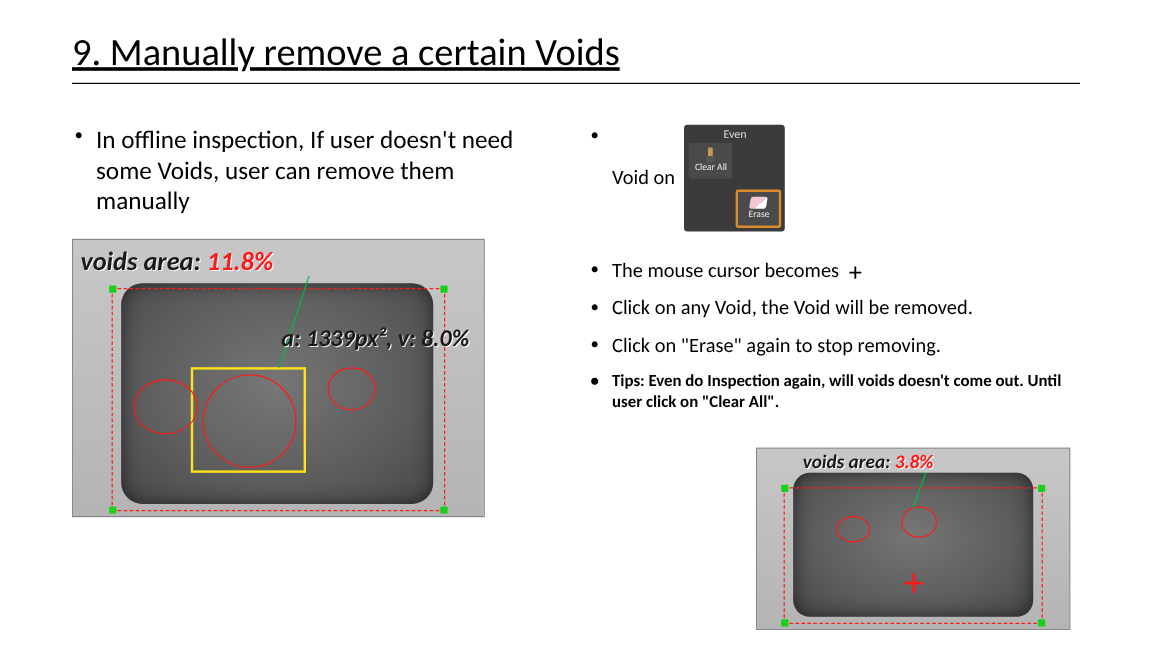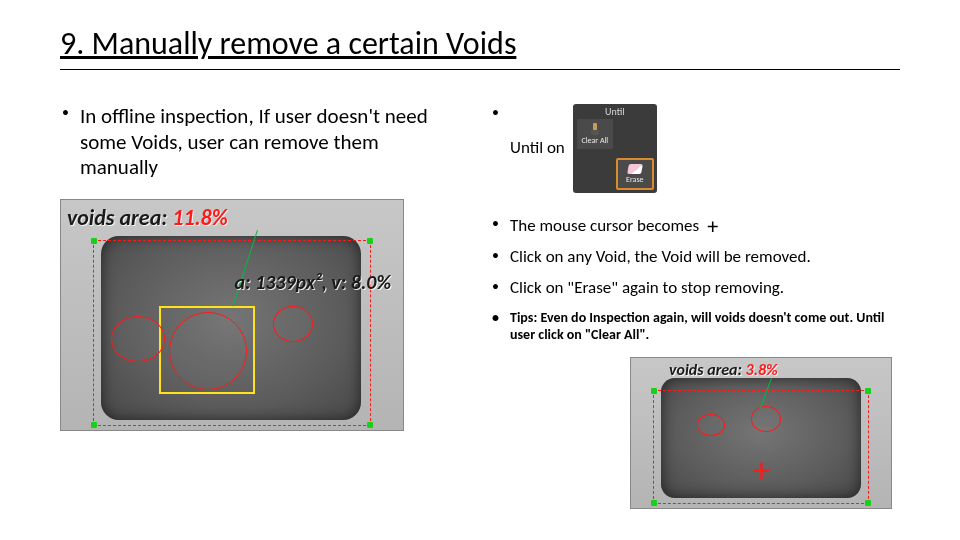--- a/index.html
+++ b/index.html
@@ -108,21 +108,21 @@
     border: 1px solid #888;
     overflow: hidden;
   }
   .shot-left {
     width: 344px; height: 232px;
     margin-top: 18px;
     background: linear-gradient(#c7c7c7,#b4b4b4);
   }
   .shot-right {
     width: 262px; height: 152px;
-    margin-top: 14px;
+    margin-top: 30px;
     margin-left: 140px;
     background: linear-gradient(#c7c7c7,#b4b4b4);
   }
   .chip-body {
     position:absolute;
     background: radial-gradient(ellipse at 50% 45%, #757575 0%, #5c5c5c 60%, #474747 100%);
     border-radius: 14px;
     box-shadow: inset 0 0 14px rgba(0,0,0,.55);
   }
   .shot-left .chip-body { left:40px; top:36px; width:260px; height:184px; border-radius:18px; }
@@ -194,23 +194,23 @@
         <span class="meas-label" style="color:#1a1a1a">a: 1339px², v: 8.0%</span>
       </div>
     </div>
   </div>
 
   <div class="col-right">
     <ul class="bullets">
 
       <li class="li-med" style="margin-bottom:22px">
         <span class="flexrow">
-          <span>Until on</span>
+          <span>Void on</span>
           <span class="toolbar-chip">
-            <div class="toolbar-header">Until</div>
+            <div class="toolbar-header">Even</div>
             <div class="toolbar-row">
               <div class="toolbar-btn">
                 <span class="brush-icon"></span>
                 <span>Clear All</span>
               </div>
               <div class="toolbar-btn selected">
                 <span class="erase-icon"></span>
                 <span>Erase</span>
               </div>
             </div>

